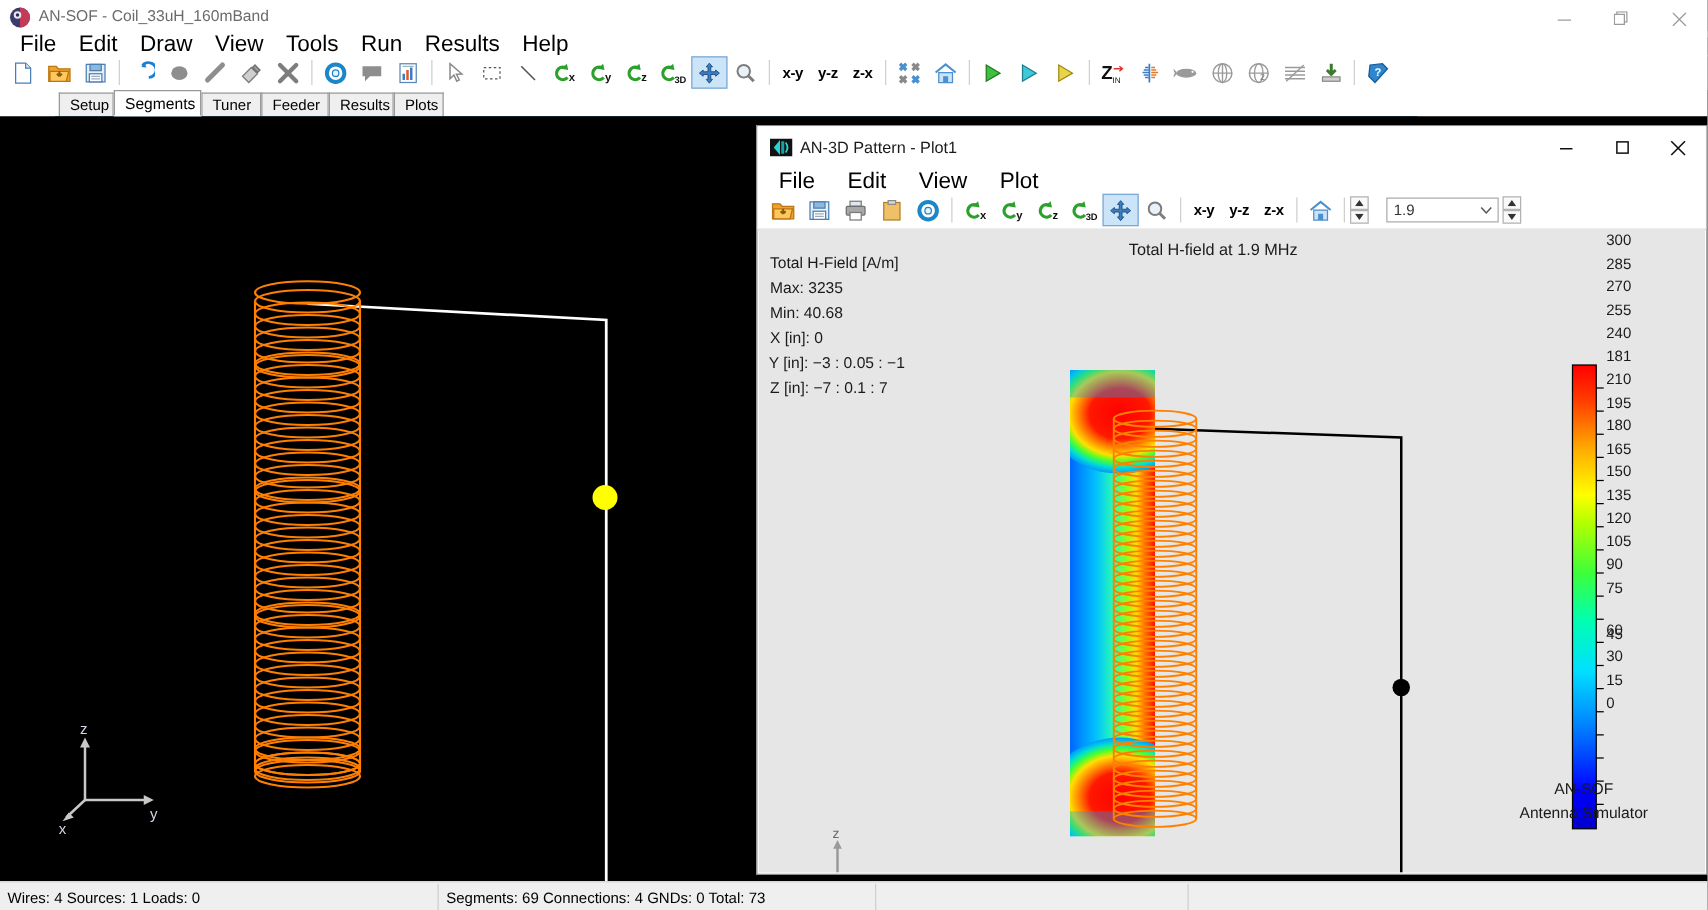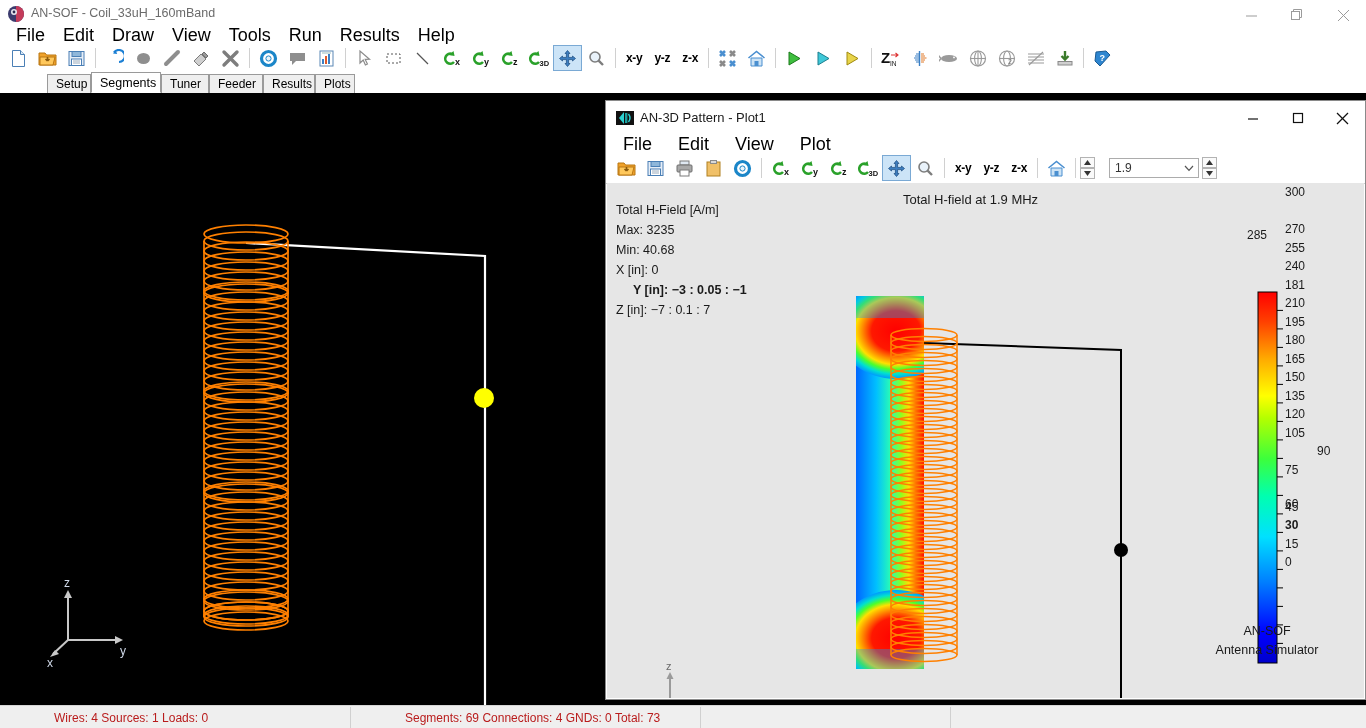--- a/index.html
+++ b/index.html
@@ -35,21 +35,21 @@
   .tab{position:absolute;top:2px;height:19px;line-height:19px;padding:0 8px;font-size:12px;
        border:1px solid #9a9a9a;border-bottom:none;background:#efefef;box-sizing:border-box;}
   .tab.active{top:0;height:21px;line-height:20px;background:#ffffff;border-bottom:1px solid #ffffff;z-index:3;font-size:12.5px;}
 
   
   .workspace{position:absolute;left:0;top:93px;width:1366px;height:612px;background:#000000;overflow:hidden;}
 
   
   .statusbar{position:absolute;left:0;top:705px;width:1366px;height:23px;background:#efefef;border-top:1px solid #d6d6d6;}
   .statusbar .sbsep{position:absolute;top:1px;width:1px;height:22px;background:#d0d0d0;}
-  .sb-text{position:absolute;top:5px;font-size:12px;color:#b91c1c;white-space:nowrap;margin-left:48px;}
+  .sb-text{position:absolute;top:5px;font-size:12px;color:#000000;white-space:nowrap;}
 
   
   .plotwin{position:absolute;left:605px;top:100px;width:761px;height:600px;background:#ffffff;
            border:1px solid #8a8a8a;box-sizing:border-box;}
   .pw-title{position:absolute;left:0;top:0;width:100%;height:34px;background:#ffffff;box-sizing:border-box;}
   .pw-title .pwi{position:absolute;left:10px;top:8px;width:18px;height:18px;}
   .pw-title .pwt{position:absolute;left:34px;top:9px;font-size:13px;color:#1a1a1a;}
   .pw-wbtns{position:absolute;right:0;top:0;height:34px;display:flex;}
   .pw-wbtn{width:45px;height:34px;display:flex;align-items:center;justify-content:center;}
   .pw-menubar{position:absolute;left:0;top:34px;width:100%;height:18px;display:flex;align-items:center;background:#ffffff;}
@@ -616,21 +616,21 @@
         </div>
       </div>
     </div>
 
     <div class="pw-canvas">
 
       <span class="cv-text" style="left:9px;  top:20px;">Total H-Field [A/m]</span>
       <span class="cv-text" style="left:9px;  top:40px;">Max: 3235</span>
       <span class="cv-text" style="left:9px;  top:60px;">Min: 40.68</span>
       <span class="cv-text" style="left:9px;  top:80px;">X [in]: 0</span>
-      <span class="cv-text" style="left:26px;  top:100px;font-weight:bold;">Y [in]: −3 : 0.05 : −1</span>
+      <span class="cv-text" style="left:8px;  top:100px;">Y [in]: −3 : 0.05 : −1</span>
       <span class="cv-text" style="left:9px;  top:120px;">Z [in]: −7 : 0.1 : 7</span>
 
       <span class="cv-title" style="left:296px; top:9px;">Total H-field at 1.9 MHz</span>
 
       <svg style="position:absolute;left:0;top:0;" width="757" height="515" viewBox="0 0 757 515">
         <defs>
           <linearGradient id="cbgrad" x1="0" y1="1" x2="0" y2="0">
             <stop offset="0.00" stop-color="#0000cc"></stop>
             <stop offset="0.08" stop-color="#0000ff"></stop>
             <stop offset="0.22" stop-color="#0080ff"></stop>
@@ -766,38 +766,38 @@
           </g>
           <path d="M63 489 l-3.5 7 h7 z" fill="#9a9a9a"></path>
           <path d="M106 524 l-7 -3.5 v7 z" fill="#9a9a9a"></path>
           <text x="59" y="487" font-family="Liberation Sans, sans-serif" font-size="11" fill="#6a6a6a">z</text>
           <text x="106" y="529" font-family="Liberation Sans, sans-serif" font-size="11" fill="#6a6a6a">y</text>
           <text x="44" y="541" font-family="Liberation Sans, sans-serif" font-size="11" fill="#6a6a6a">x</text>
         </g>
       </svg>
 
       <span class="cbar-lab" style="left:678px; top:2px;">300</span>
-      <span class="cbar-lab" style="left:640px; top:20.5px;margin-top:24px;">285</span>
+      <span class="cbar-lab" style="left:678px; top:20.5px;">285</span>
       <span class="cbar-lab" style="left:678px; top:39px;">270</span>
       <span class="cbar-lab" style="left:678px; top:57.5px;">255</span>
       <span class="cbar-lab" style="left:678px; top:76px;">240</span>
       <span class="cbar-lab" style="left:678px; top:94.5px;">181</span>
       <span class="cbar-lab" style="left:678px; top:113px;">210</span>
       <span class="cbar-lab" style="left:678px; top:131.5px;">195</span>
       <span class="cbar-lab" style="left:678px; top:150px;">180</span>
       <span class="cbar-lab" style="left:678px; top:168.5px;">165</span>
       <span class="cbar-lab" style="left:678px; top:187px;">150</span>
       <span class="cbar-lab" style="left:678px; top:205.5px;">135</span>
       <span class="cbar-lab" style="left:678px; top:224px;">120</span>
       <span class="cbar-lab" style="left:678px; top:242.5px;">105</span>
-      <span class="cbar-lab" style="left:710px; top:261px;">90</span>
+      <span class="cbar-lab" style="left:678px; top:261px;">90</span>
       <span class="cbar-lab" style="left:678px; top:279.5px;">75</span>
       <span class="cbar-lab" style="left:678px; top:298px;margin-top:16px;">60</span>
       <span class="cbar-lab" style="left:678px; top:316.5px;">45</span>
-      <span class="cbar-lab" style="left:678px; top:335px;font-weight:bold;">30</span>
+      <span class="cbar-lab" style="left:678px; top:335px;">30</span>
       <span class="cbar-lab" style="left:678px; top:353.5px;">15</span>
       <span class="cbar-lab" style="left:678px; top:372px;">0</span>
 
       <span class="brand" style="left:600px; top:441px; width:120px;">AN-SOF</span>
       <span class="brand" style="left:584px; top:460px; width:152px;">Antenna Simulator</span>
     </div>
   </div>
 
   <div class="statusbar">
     <span class="sb-text" style="left:6px;">Wires: 4  Sources: 1  Loads: 0</span>

